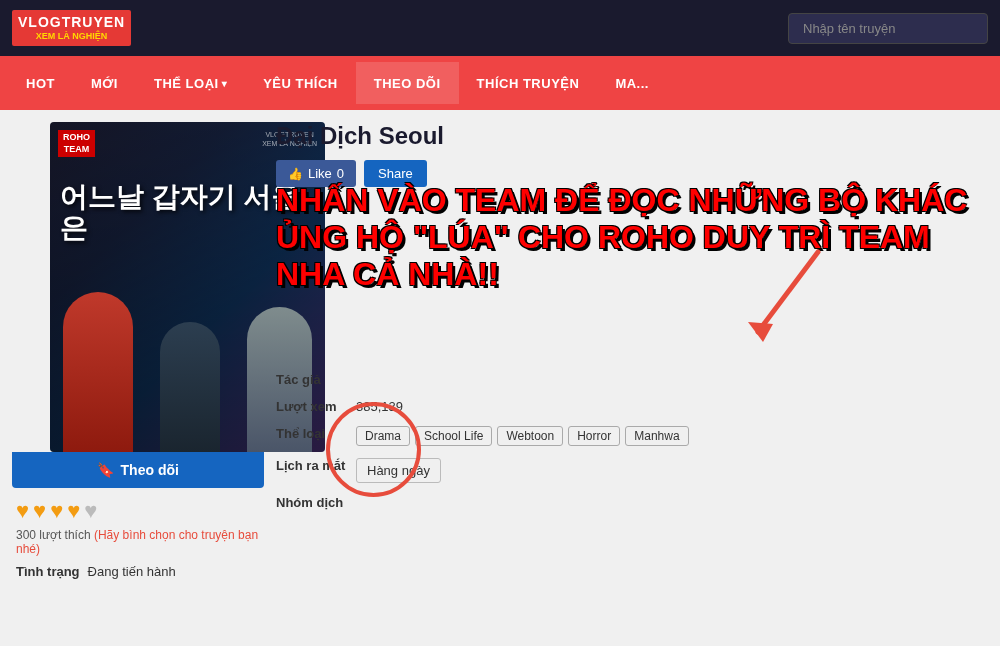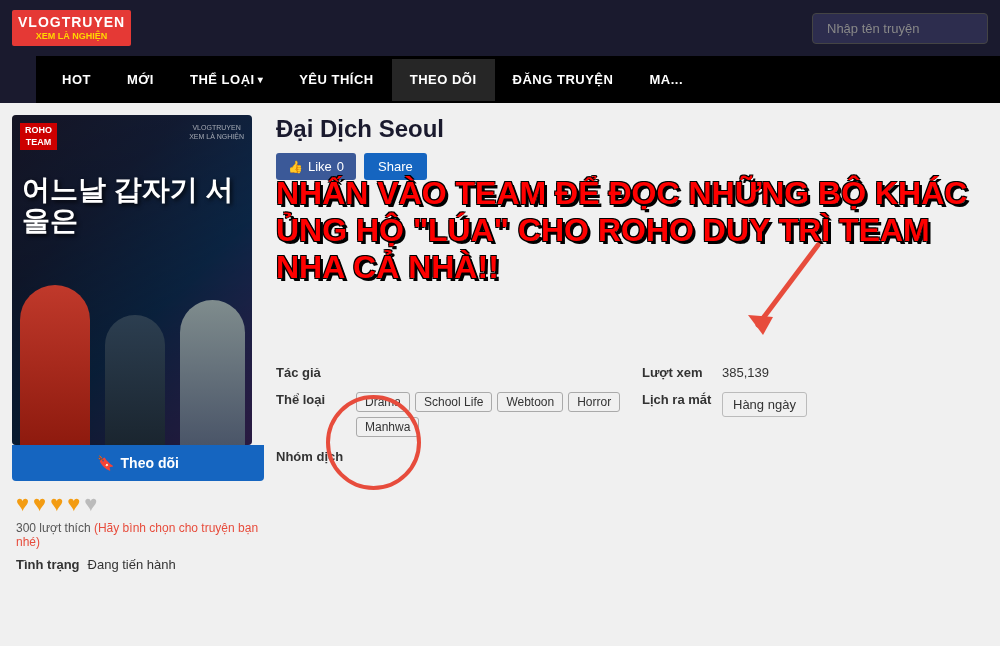--- a/index.html
+++ b/index.html
@@ -43,33 +43,32 @@
       font-size: 9px;
       color: #ffd700;
     }
     .search-box input {
       background: #2d2d4e;
       border: 1px solid #444;
       color: #ccc;
       padding: 7px 14px;
       border-radius: 4px;
       font-size: 13px;
-      width: 176px;
+      width: 200px;
       outline: none;
     }
     .search-box input::placeholder { color: #888; }
 
     
     .nav {
-      background: #000000;
-      display: flex;
-      align-items: center;
-      height: 47px;
+      background: #ef4444;
+      display: flex;
+      align-items: center;
+      height: 54px;
       padding: 0 8px;
-      margin-left: 36px;
     }
     .nav-item {
       color: white;
       font-size: 13px;
       font-weight: bold;
       padding: 0 18px;
       height: 42px;
       display: flex;
       align-items: center;
       cursor: pointer;
@@ -87,29 +86,30 @@
       gap: 12px;
       min-height: 548px;
     }
 
     
     .left-panel {
       width: 252px;
       flex-shrink: 0;
     }
     .manga-cover {
-      width: 240px;
+      width: 275px;
       height: 330px;
       background: linear-gradient(135deg, #1a1a2e 0%, #16213e 30%, #0f3460 60%, #533483 100%);
       border-radius: 4px;
       position: relative;
       overflow: hidden;
       display: flex;
       align-items: center;
       justify-content: center;
+      margin-left: 38px;
     }
     .manga-cover-overlay {
       position: absolute;
       top: 0; left: 0; right: 0; bottom: 0;
       background: linear-gradient(180deg, rgba(0,0,0,0.2) 0%, rgba(0,0,0,0.5) 100%);
     }
     .manga-cover-text {
       position: absolute;
       top: 8px;
       left: 8px;
@@ -267,21 +267,21 @@
       position: absolute;
       top: 120px;
       right: 150px;
       z-index: 11;
       pointer-events: none;
     }
 
     
     .info-grid {
       display: grid;
-      grid-template-columns: 1fr 1fr;
+      grid-template-columns: 1fr;
       gap: 12px 20px;
       margin-top: 185px;
     }
     .info-row {
       display: flex;
       align-items: flex-start;
       gap: 10px;
     }
     .info-label {
       font-size: 13px;
@@ -394,21 +394,21 @@
 
 <nav class="nav">
   <div class="nav-item">HOT</div>
   <div class="nav-item">MỚI</div>
   <div class="nav-item">
     <span>THỂ LOẠI</span>
     <span class="arrow">▾</span>
   </div>
   <div class="nav-item">YÊU THÍCH</div>
   <div class="nav-item active">THEO DÕI</div>
-  <div class="nav-item">ĐĂNG TRUYỆN</div>
+  <div class="nav-item">THÍCH TRUYỆN</div>
   <div class="nav-item">MA...</div>
 </nav>
 
 <div class="main">
 
   <div class="left-panel">
     <div class="manga-cover">
       <div class="manga-cover-overlay"></div>
       <div class="manga-cover-text">
         <div class="roho-badge">

